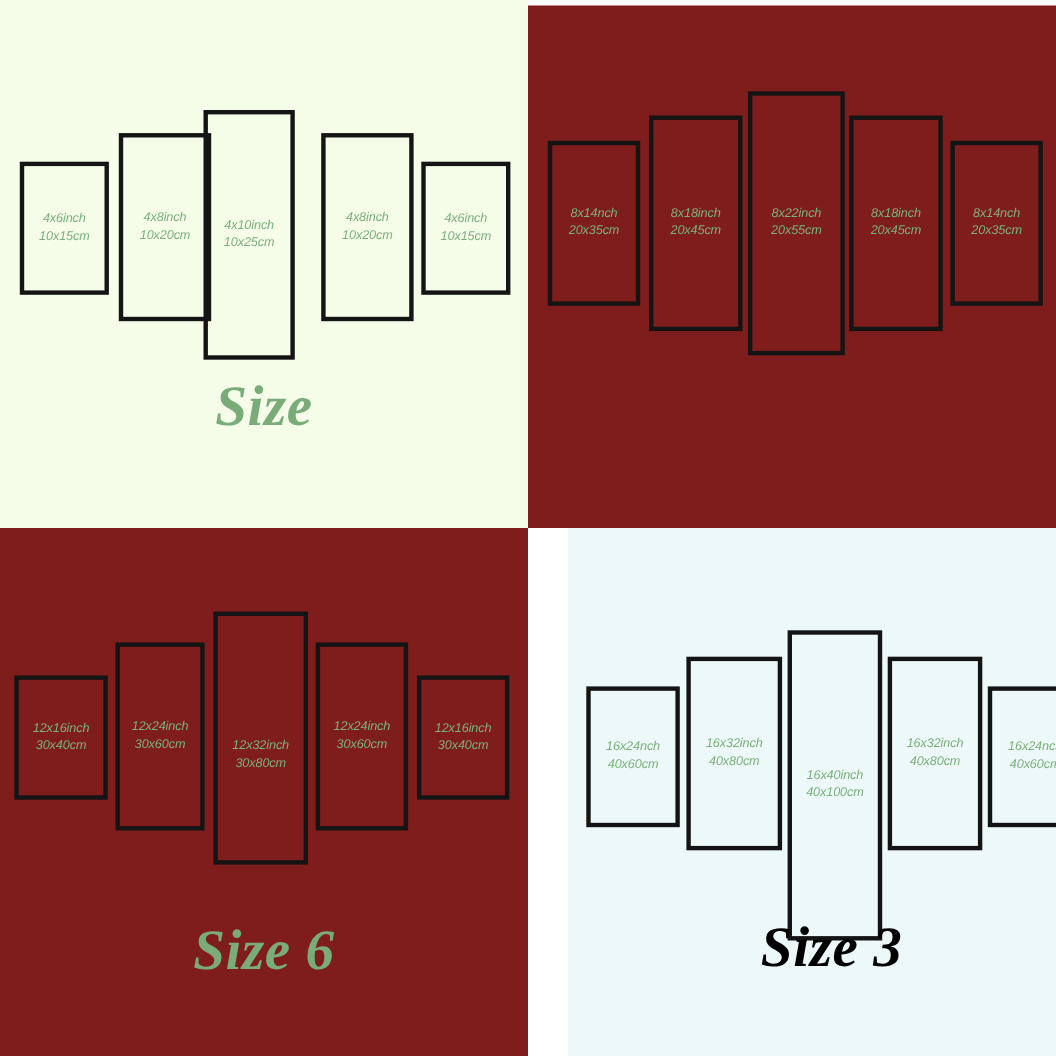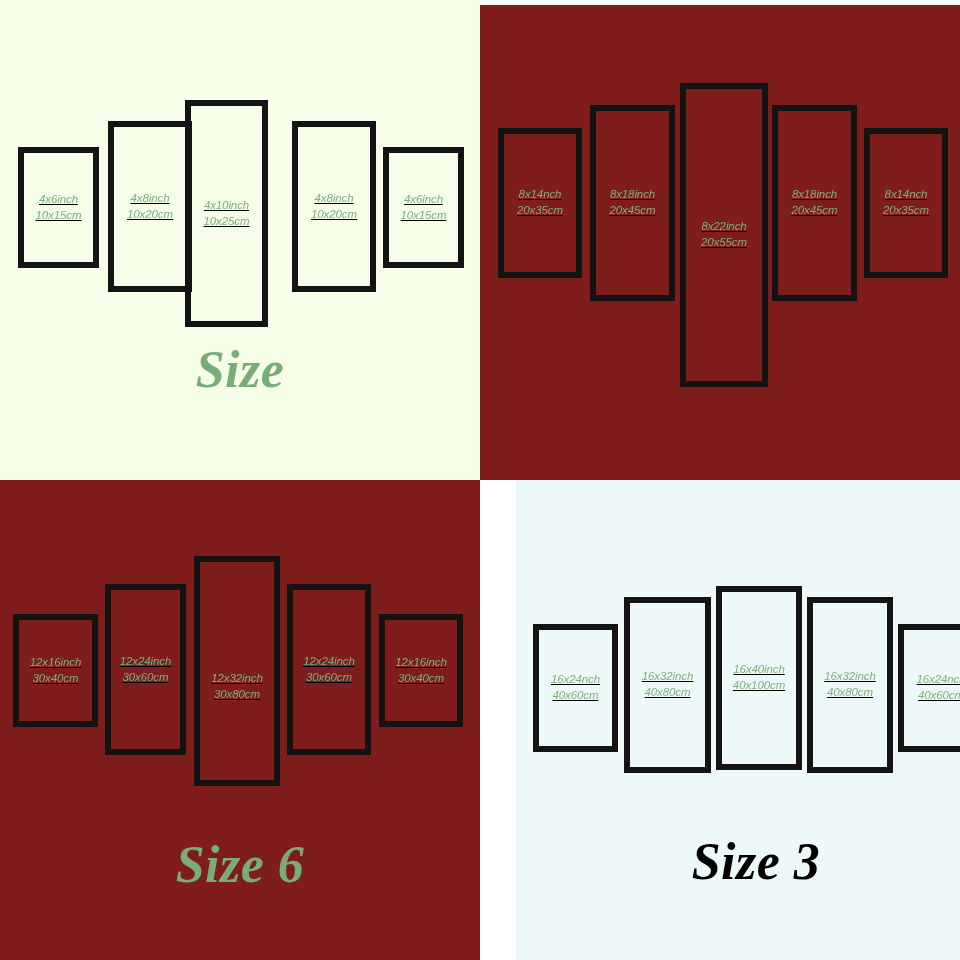--- a/index.html
+++ b/index.html
@@ -31,26 +31,25 @@
   .panels {
     position: absolute;
     left: 0;
     top: 0;
     width: 480px;
     height: 480px;
   }
   .panel {
     position: absolute;
     box-sizing: border-box;
-    border: 6px solid #a21caf;
+    border: 4px solid #a21caf;
     background: transparent;
     display: flex;
     align-items: center;
     justify-content: center;
-    text-decoration: underline;
   }
   .panel-label {
     font-family: "Liberation Sans", sans-serif;
     font-style: italic;
     font-size: 11.5px;
     line-height: 1.35;
     color: #7cb07c;
     text-align: center;
     white-space: nowrap;
     letter-spacing: -0.1px;
@@ -127,21 +126,21 @@
             <span class="ln">8x14nch</span>
             <span class="ln">20x35cm</span>
           </div>
         </div>
         <div class="panel" style="left: 110px; top: 105px; width: 85px; height: 196px; border-color: rgb(20, 20, 20);">
           <div class="panel-label" style="color: rgb(124, 176, 124);">
             <span class="ln">8x18inch</span>
             <span class="ln">20x45cm</span>
           </div>
         </div>
-        <div class="panel" style="left: 200px; top: 83px; width: 88px; height: 304px; border-color: rgb(20, 20, 20);">
+        <div class="panel" style="left: 200px; top: 83px; width: 88px; height: 240px; border-color: rgb(20, 20, 20);">
           <div class="panel-label" style="color: rgb(124, 176, 124);">
             <span class="ln">8x22inch</span>
             <span class="ln">20x55cm</span>
           </div>
         </div>
         <div class="panel" style="left: 292px; top: 105px; width: 85px; height: 196px; border-color: rgb(20, 20, 20);">
           <div class="panel-label" style="color: rgb(124, 176, 124);">
             <span class="ln">8x18inch</span>
             <span class="ln">20x45cm</span>
           </div>
@@ -198,21 +197,21 @@
             <span class="ln">16x24nch</span>
             <span class="ln">40x60cm</span>
           </div>
         </div>
         <div class="panel" style="left: 108px; top: 117px; width: 87px; height: 176px; border-color: rgb(20, 20, 20);">
           <div class="panel-label" style="color: rgb(124, 176, 124);">
             <span class="ln">16x32inch</span>
             <span class="ln">40x80cm</span>
           </div>
         </div>
-        <div class="panel" style="left: 200px; top: 106px; width: 86px; height: 184px; border-color: rgb(20, 20, 20);">
+        <div class="panel" style="left: 200px; top: 93px; width: 86px; height: 282px; border-color: rgb(20, 20, 20);">
           <div class="panel-label" style="color: rgb(124, 176, 124);">
             <span class="ln">16x40inch</span>
             <span class="ln">40x100cm</span>
           </div>
         </div>
         <div class="panel" style="left: 291px; top: 117px; width: 86px; height: 176px; border-color: rgb(20, 20, 20);">
           <div class="panel-label" style="color: rgb(124, 176, 124);">
             <span class="ln">16x32inch</span>
             <span class="ln">40x80cm</span>
           </div>

